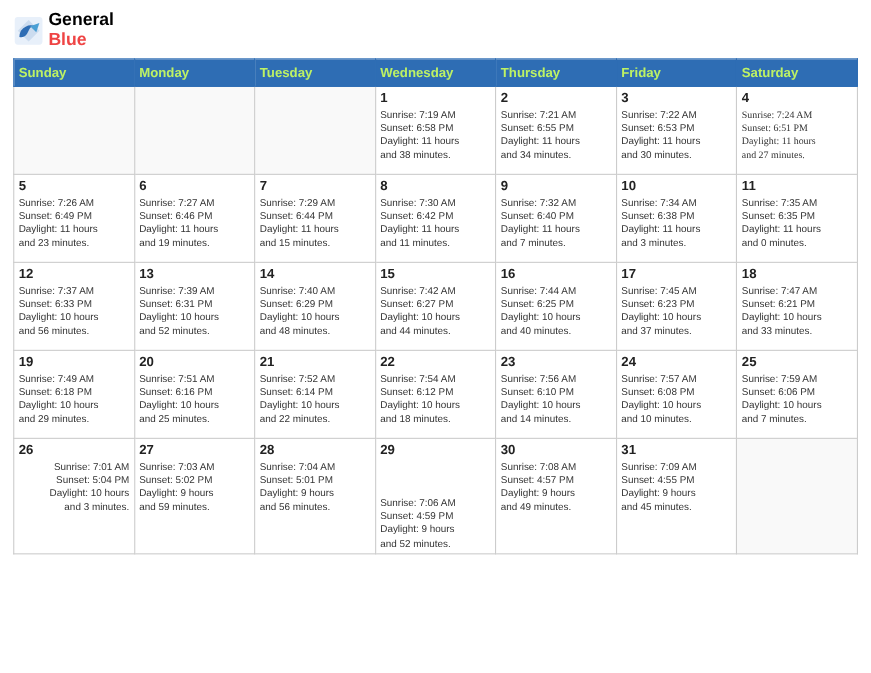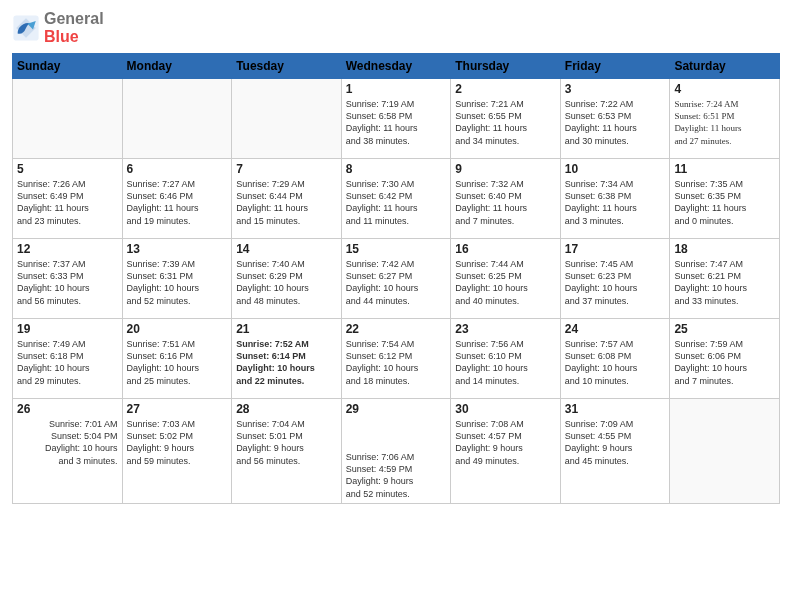--- a/index.html
+++ b/index.html
@@ -25,21 +25,21 @@
       align-items: center;
     }
     .logo-text {
       display: flex;
       flex-direction: column;
       line-height: 1.1;
     }
     .logo-general {
       font-size: 16px;
       font-weight: bold;
-      color: #737373;
+      color: #000000;
     }
     .logo-blue {
       font-size: 16px;
       font-weight: bold;
       color: #ef4444;
     }
     .logo-icon {
       width: 28px;
       height: 28px;
       margin-right: 4px;
@@ -57,21 +57,21 @@
       font-size: 14px;
       color: #444;
     }
     .calendar {
       width: 100%;
       border-collapse: collapse;
       border: 1px solid #ccc;
     }
     .calendar th {
       background-color: #2e6db4;
-      color: #000000;
+      color: #bef264;
       font-size: 12px;
       font-weight: bold;
       padding: 5px 4px;
       text-align: left;
       border: 1px solid #2e6db4;
     }
     .calendar td {
       width: calc(100% / 7);
       vertical-align: top;
       border: 1px solid #ccc;
@@ -275,21 +275,21 @@
           </td>
           <td>
             <span class="day-num">20</span>
             <div class="day-info" style="white-space: pre-line;">Sunrise: 7:51 AM
 Sunset: 6:16 PM
 Daylight: 10 hours
 and 25 minutes.</div>
           </td>
           <td>
             <span class="day-num">21</span>
-            <div class="day-info" style="white-space: pre-line; font-weight: bold;">Sunrise: 7:52 AM
+            <div class="day-info" style="white-space: pre-line;">Sunrise: 7:52 AM
 Sunset: 6:14 PM
 Daylight: 10 hours
 and 22 minutes.</div>
           </td>
           <td>
             <span class="day-num">22</span>
             <div class="day-info" style="white-space: pre-line;">Sunrise: 7:54 AM
 Sunset: 6:12 PM
 Daylight: 10 hours
 and 18 minutes.</div>

